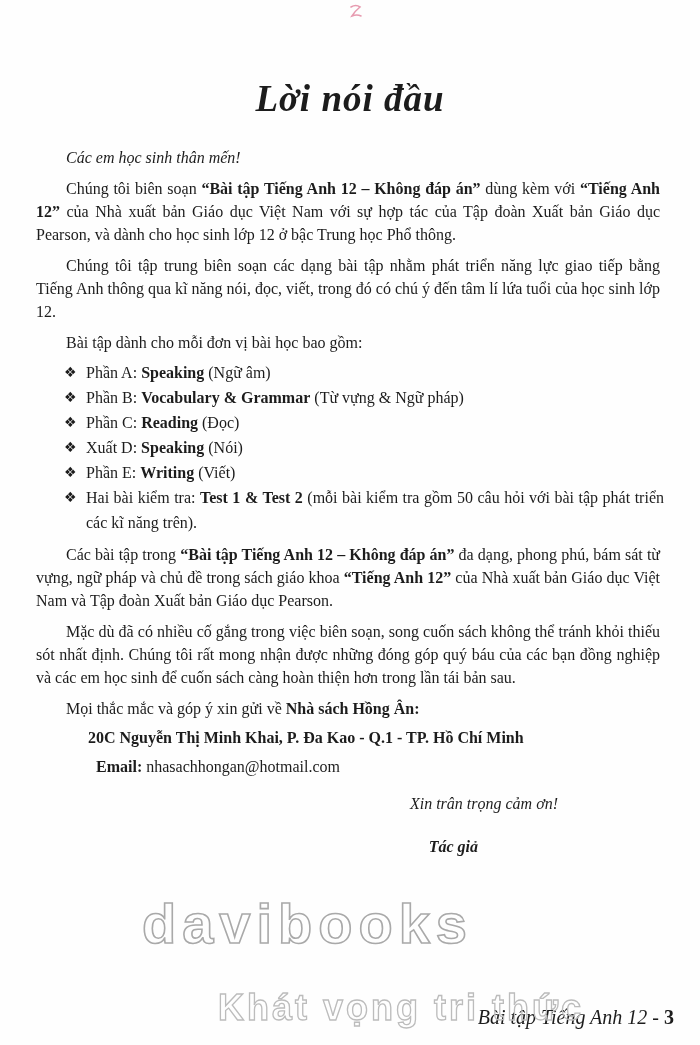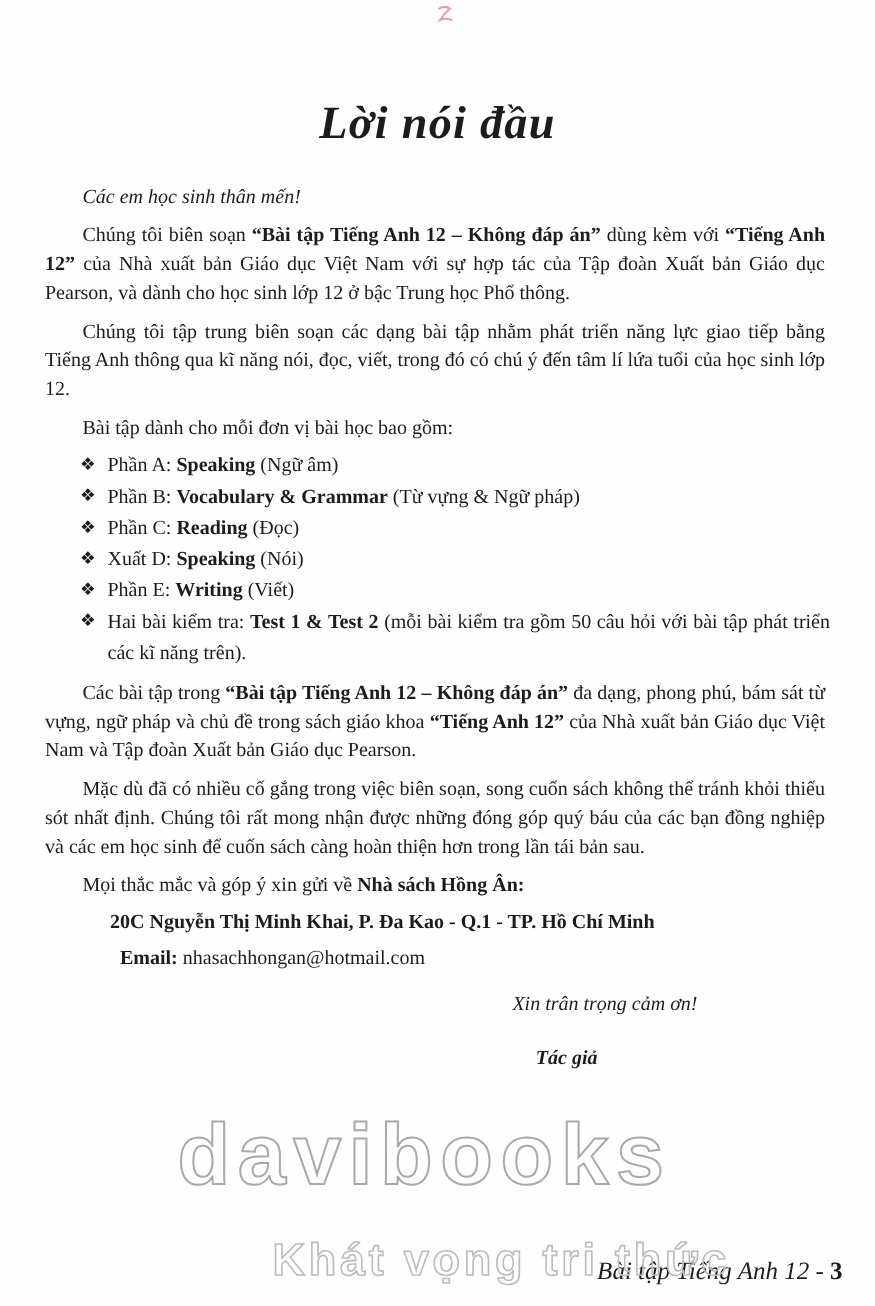--- a/index.html
+++ b/index.html
@@ -81,21 +81,21 @@
     position:absolute;
     z-index:3;
     pointer-events:none;
     font-family:"Liberation Sans","DejaVu Sans",sans-serif;
     font-weight:bold;
     color:transparent;
     white-space:nowrap;
   }
   .wm-main {
     left:142px; top:912px;
-    font-size:69px;
+    font-size:56px;
     letter-spacing:6px;
     -webkit-text-stroke:1.6px #a9a9a9;
   }
   .wm-tagline {
     left:218px; top:996px;
     font-size:36px;
     letter-spacing:3px;
     -webkit-text-stroke:1.3px #bcbcbc;
   }
   .scribble {

